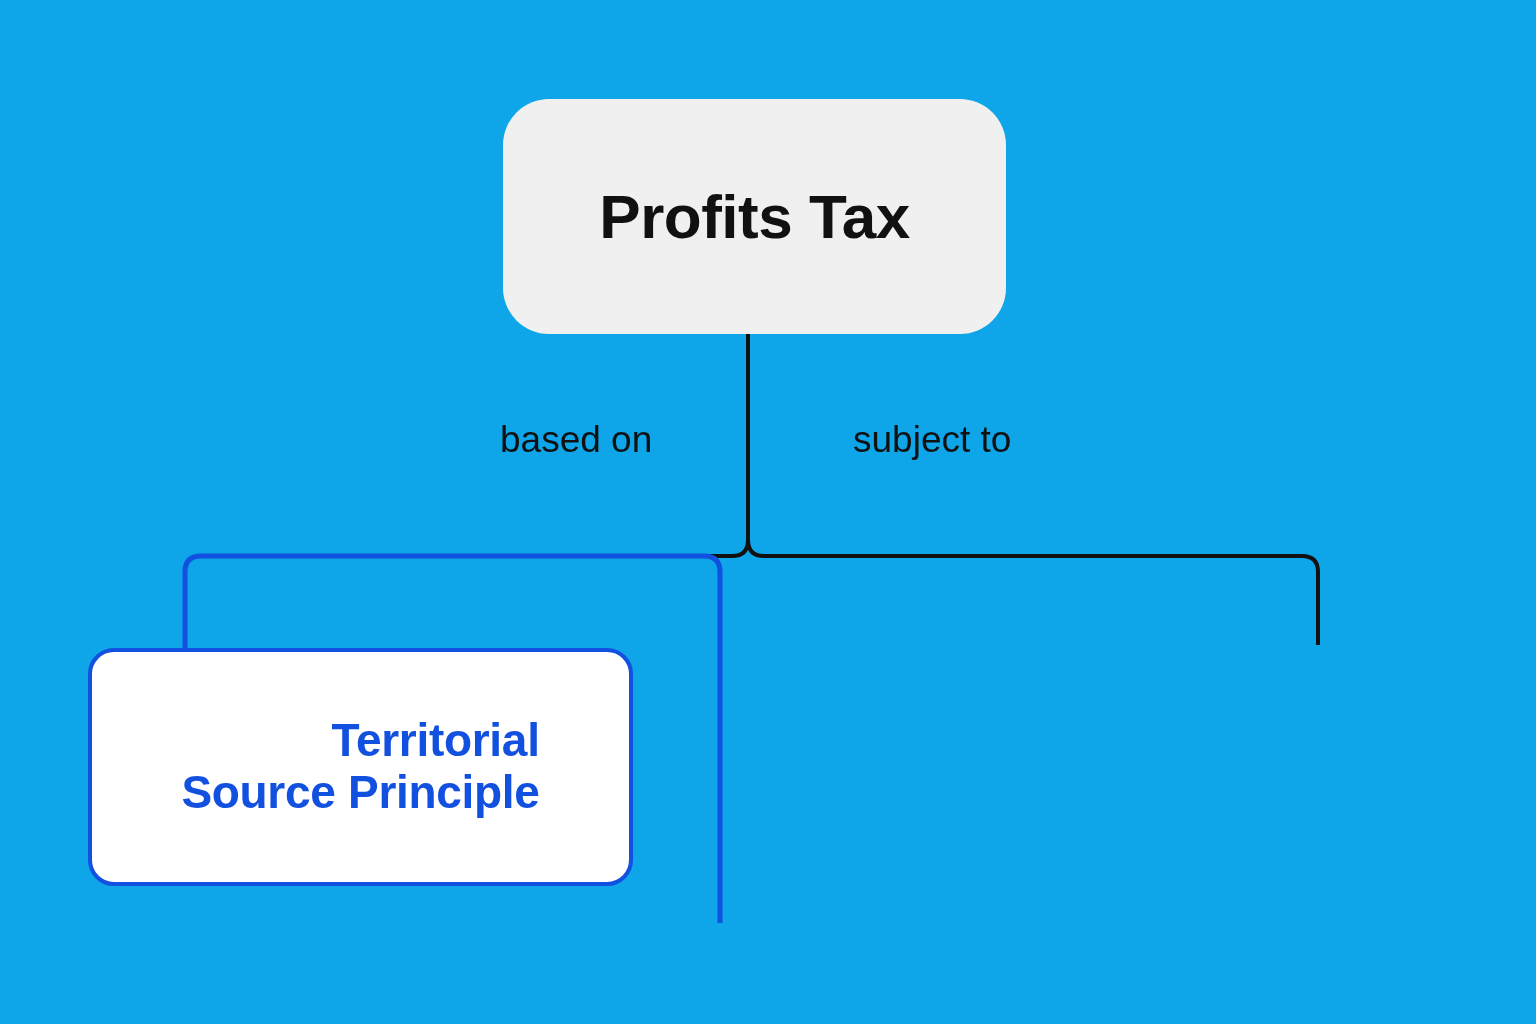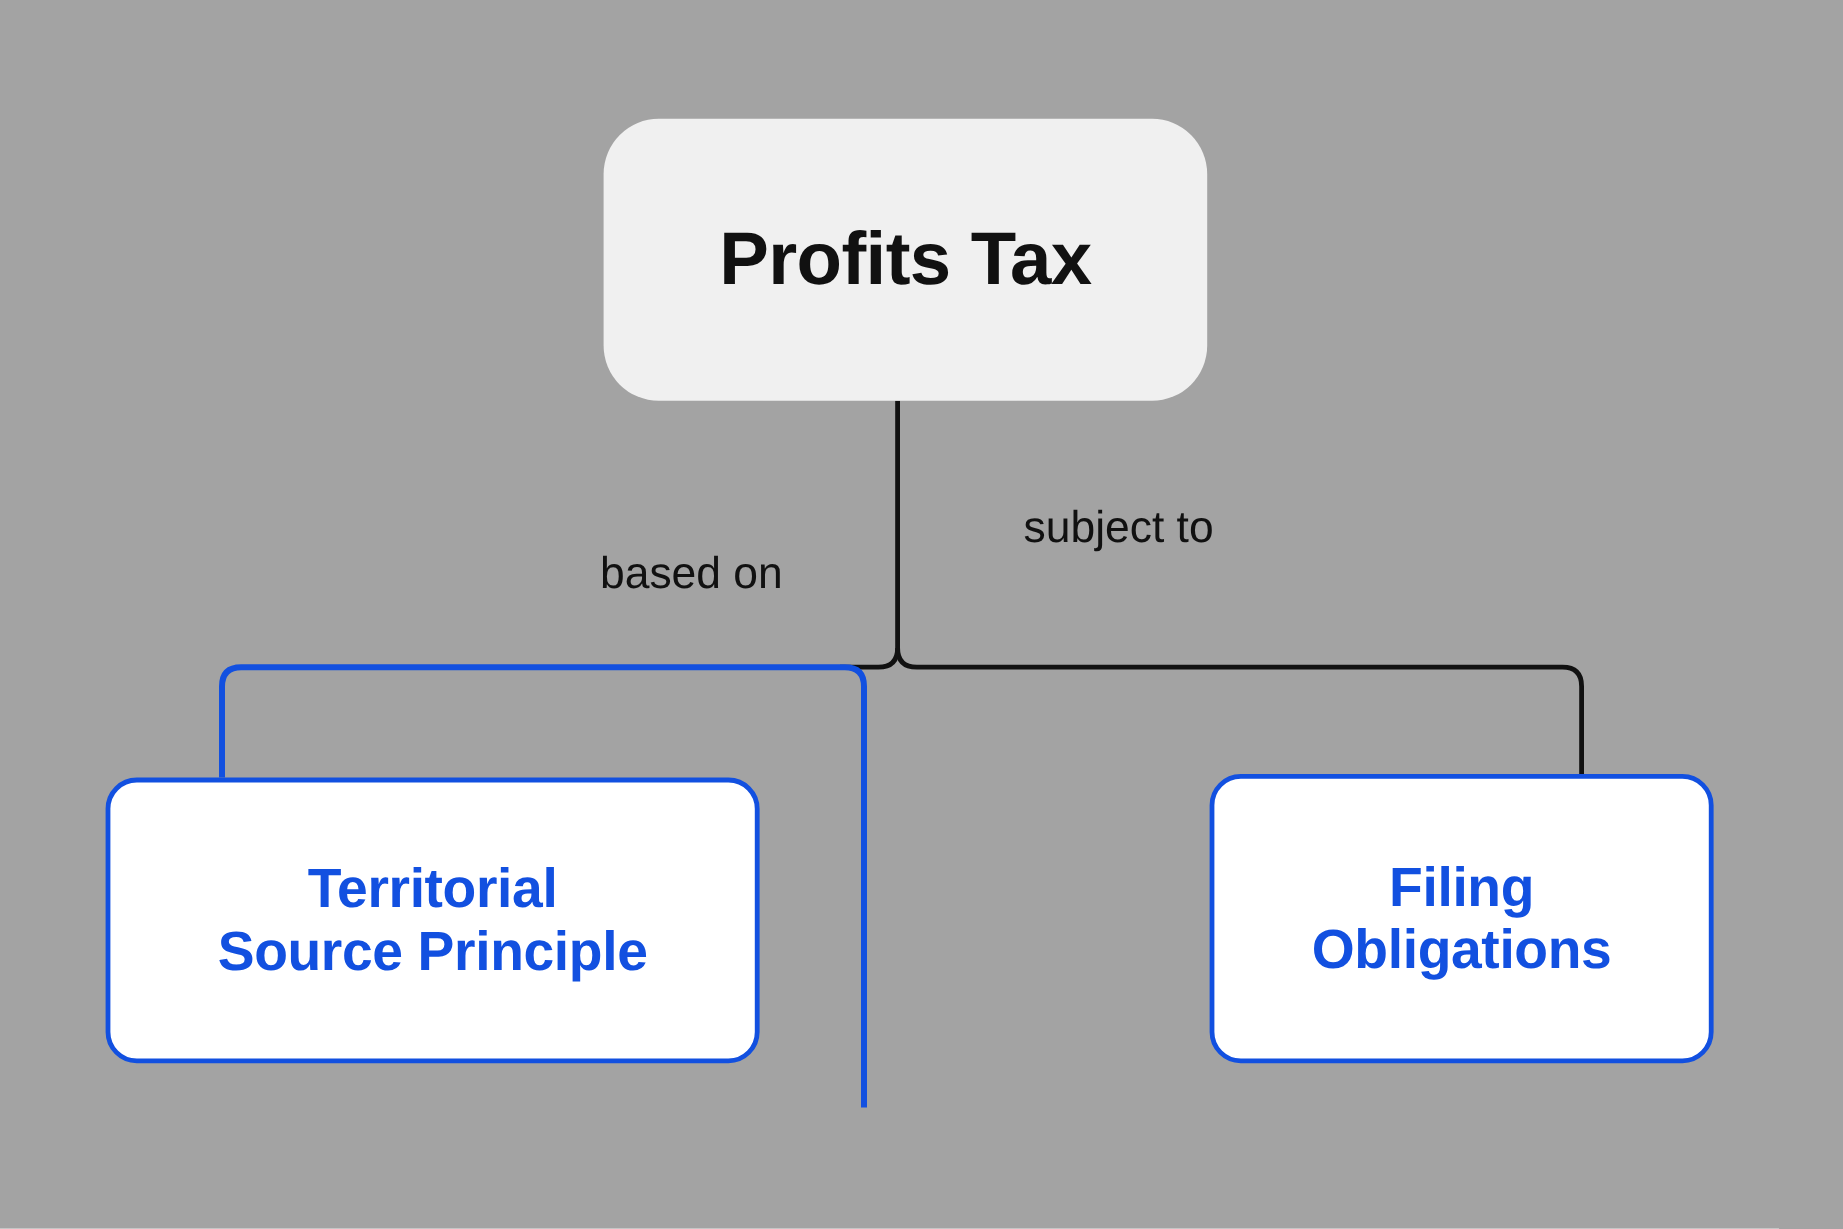--- a/index.html
+++ b/index.html
@@ -5,21 +5,21 @@
 <style>
   html, body {
     margin: 0;
     padding: 0;
     background: #ffffff;
   }
   #canvas {
     position: relative;
     width: 1536px;
     height: 1024px;
-    background: #a3a3a3;
+    background: #0ea5e9;
     overflow: hidden;
     font-family: "Liberation Sans", sans-serif;
   }
   #edges {
     position: absolute;
     left: 0;
     top: 0;
     width: 1536px;
     height: 1024px;
     pointer-events: none;
@@ -70,38 +70,37 @@
     left: 1008px;
     top: 645px;
     width: 420px;
     height: 241px;
   }
   .child-label {
     font-size: 46px;
     font-weight: bold;
     color: #1250e0;
     line-height: 1.12;
-    text-align: center;
+    text-align: right;
     letter-spacing: -0.3px;
     white-space: pre-line;
   }
 
   
   .edge-label {
     position: absolute;
     font-size: 37px;
     font-weight: normal;
     color: #111111;
     white-space: nowrap;
     line-height: 1;
   }
   .edge-label.based-on {
     left: 500px;
     top: 421px;
-    margin-top: 38px;
   }
   .edge-label.subject-to {
     left: 825px;
     top: 421px;
     margin-left: 28px;
   }
 </style>
 </head>
 <body>
 
@@ -120,18 +119,14 @@
   </div>
 
   <div class="edge-label based-on">based on</div>
   <div class="edge-label subject-to">subject to</div>
 
   <div class="child-node left">
     <span class="child-label">Territorial
 Source Principle</span>
   </div>
 
-  <div class="child-node right">
-    <span class="child-label">Filing
-Obligations</span>
-  </div>
 
 </div>
 
 </body></html>

